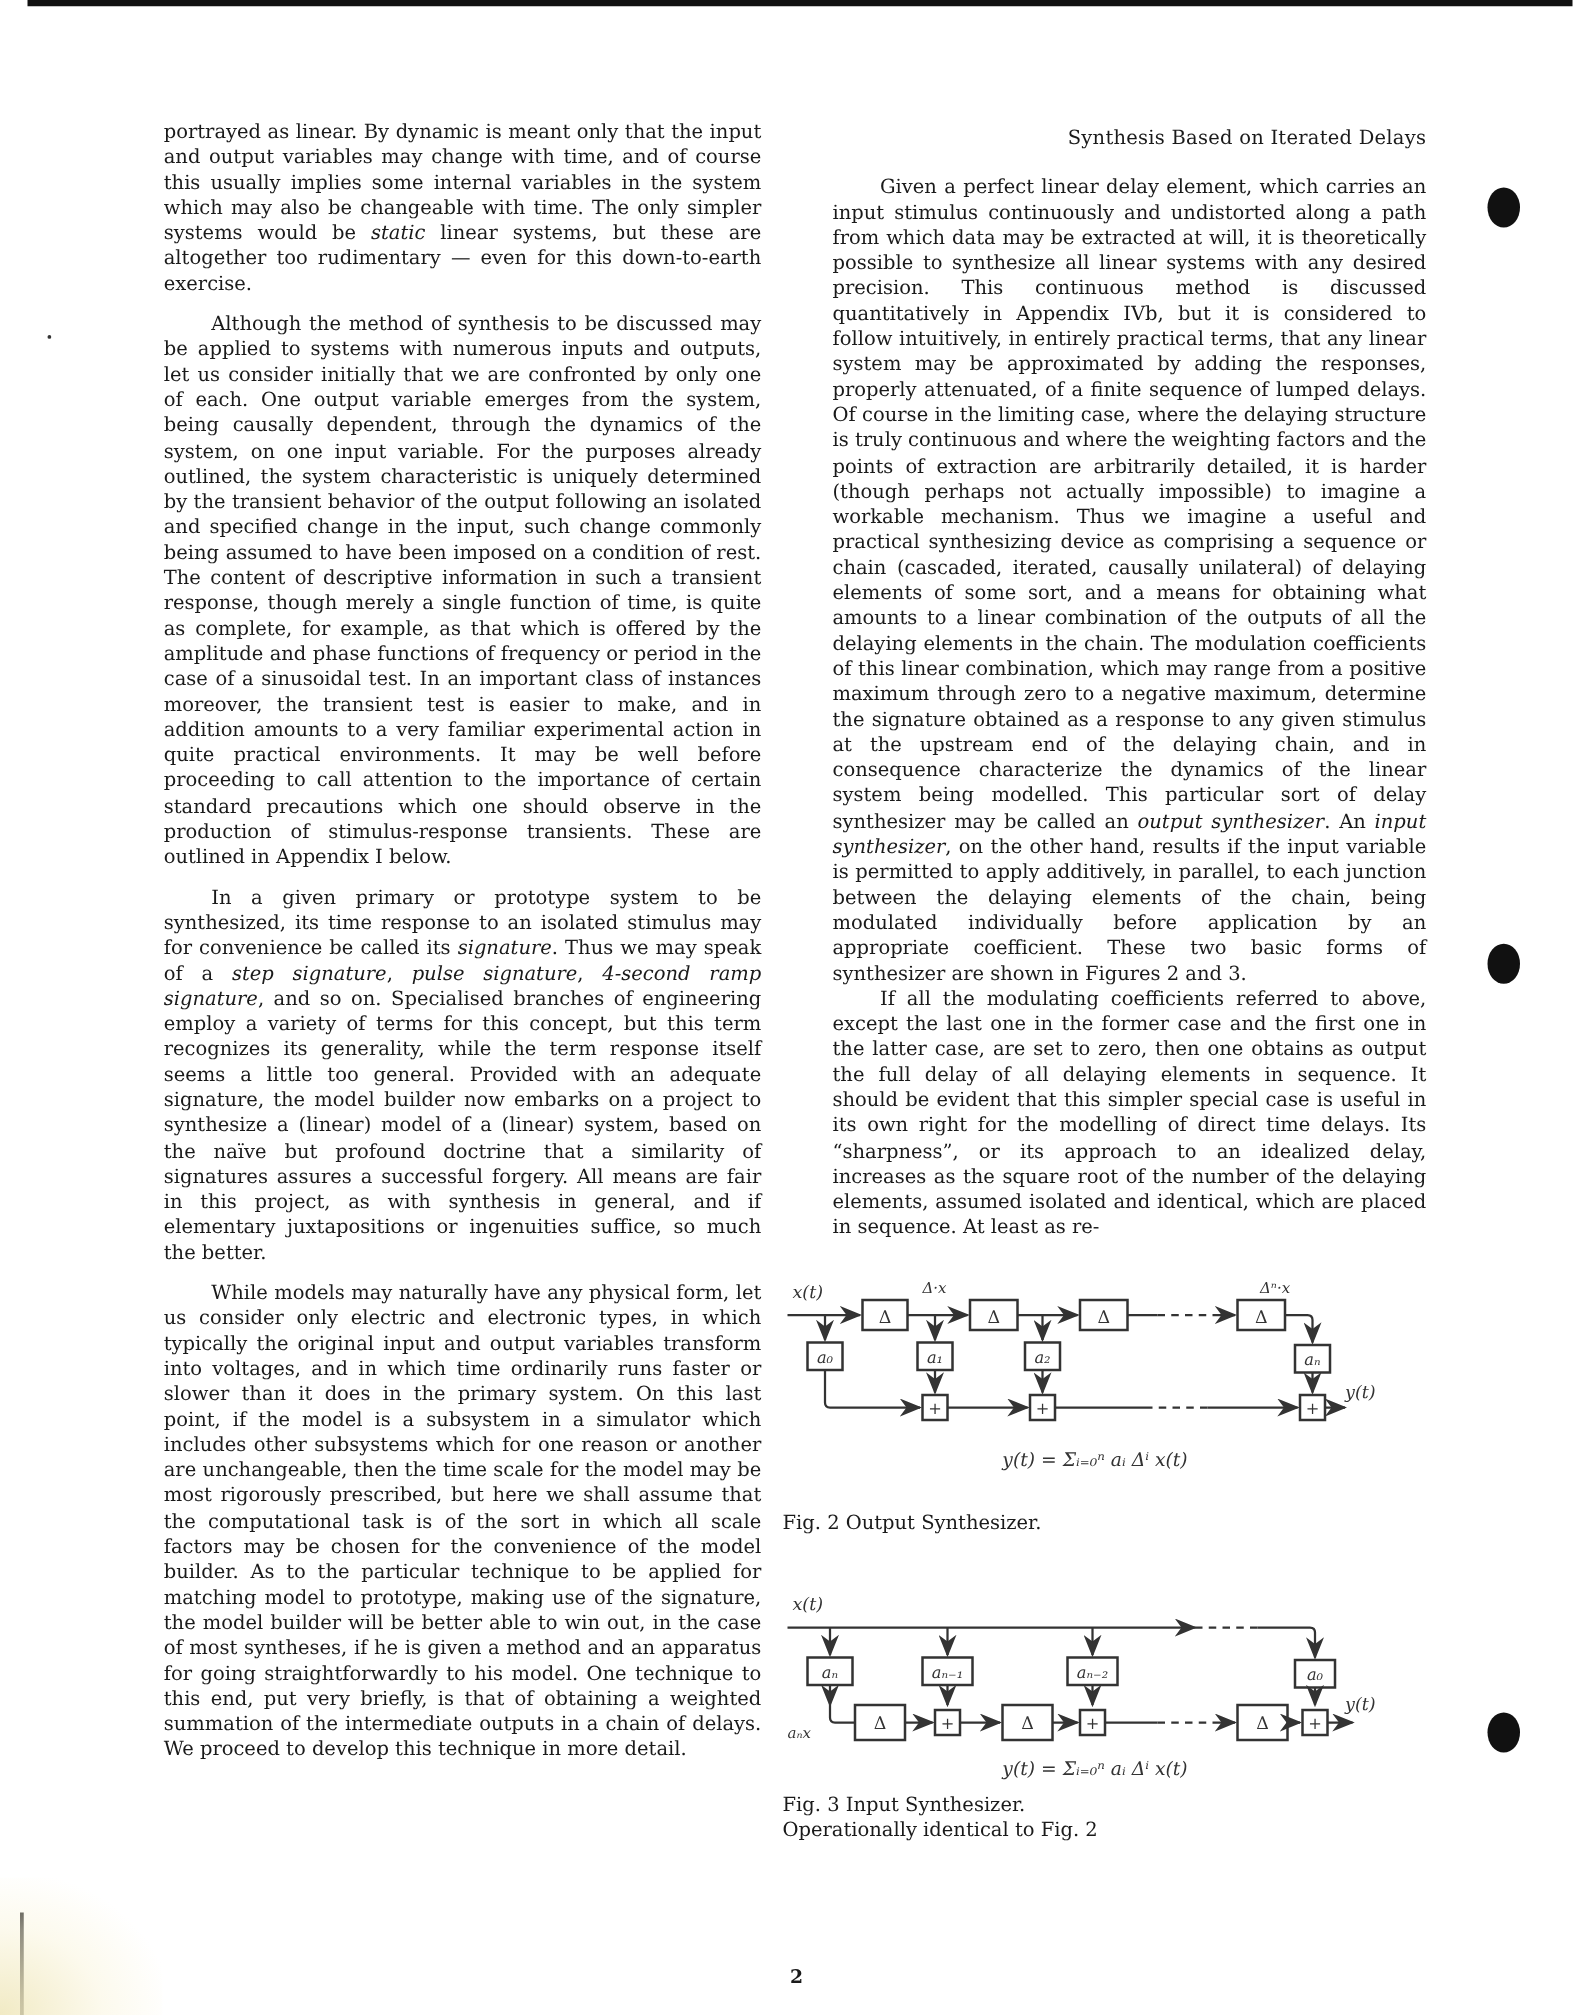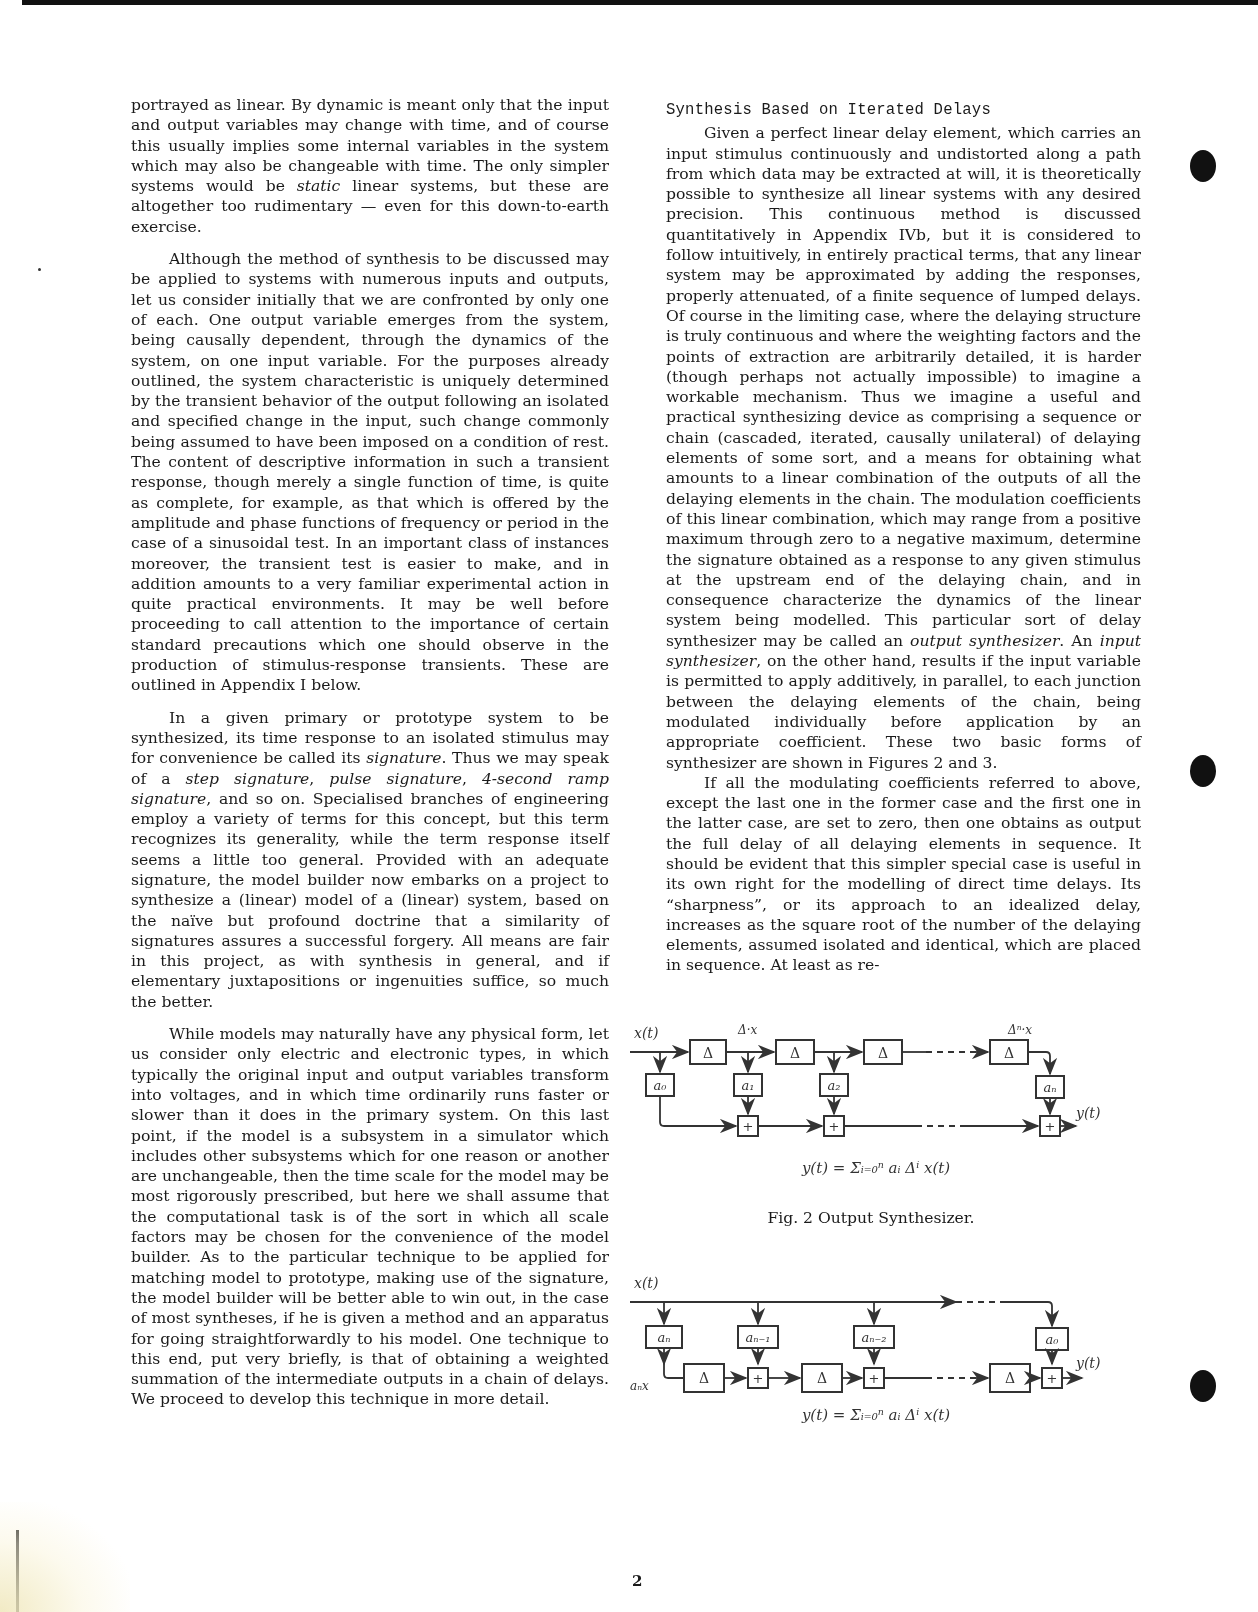--- a/index.html
+++ b/index.html
@@ -15,28 +15,28 @@
   .punch { position: absolute; width: 26px; height: 32px; border-radius: 50%; background: #111; }
   .stray-dot { position: absolute; width: 3px; height: 3px; background: #333; border-radius: 50%; }
 
   .col { position: absolute; top: 95px; font-size: 15.6px; line-height: 20.3px; text-align: justify; }
   .col-left { left: 131px; width: 478px; }
   .col-right { left: 666px; width: 475px; }
   .col p { margin: 0; hyphens: manual; }
   .col-left p + p { margin-top: 12px; }
   .indent { text-indent: 38px; }
   .col-right p.indent { text-indent: 38px; }
-  .section-title { text-align: left; font-size: 15.6px; margin: 5px 0 3px 0; letter-spacing: 0.2px; font-family: Liberation Mono, monospace; }
+  .section-title { text-align: right; font-size: 15.6px; margin: 5px 0 19px 0; letter-spacing: 0.2px; }
   em { font-style: italic; margin-top: 20px; }
 
   .figure { position: absolute; left: 626px; width: 490px; }
   .fig2 { top: 1018px; height: 255px; }
   .fig3 { top: 1272px; height: 225px; }
   .figure svg { position: absolute; left: 0; top: 0; }
-  .caption { position: absolute; left: 0; width: 490px; text-align: center; font-size: 15.6px; line-height: 20px; }
+  .caption { position: absolute; left: 0; width: 490px; text-align: left; font-size: 15.6px; line-height: 20px; }
   .fig2 .caption { top: 190px; }
   .fig3 .caption { top: 162px; }
 
   .page-number { position: absolute; left: 632px; top: 1572px; font-size: 15px; font-weight: bold; }
   .svg-label { font-family: "DejaVu Serif", serif; font-style: italic; fill: #333; }
   .svg-box { fill: #fff; stroke: #333; stroke-width: 2; }
   .svg-line { stroke: #333; stroke-width: 1.8; fill: none; }
   .svg-dash { stroke: #333; stroke-width: 1.8; fill: none; stroke-dasharray: 6 5; }
   .svg-arrow { fill: #333; }
 </style>
@@ -175,15 +175,19 @@
     <rect x="364" y="92" width="40" height="28" class="svg-box"></rect>
     <text x="384" y="111" font-size="14" text-anchor="middle" class="svg-label" style="font-style:normal">Δ</text>
     <line x1="404" y1="106" x2="414" y2="106" class="svg-line" marker-end="url(#ah)"></line>
     <rect x="416" y="96" width="20" height="20" class="svg-box"></rect>
     <text x="426" y="111" font-size="13" text-anchor="middle" class="svg-label" style="font-style:normal">+</text>
     <line x1="436" y1="106" x2="456" y2="106" class="svg-line" marker-end="url(#ah)"></line>
     <text x="450" y="96" font-size="14" class="svg-label">y(t)</text>
 
     <text x="250" y="148" font-size="15" text-anchor="middle" class="svg-label">y(t) = Σᵢ₌₀ⁿ aᵢ Δⁱ x(t)</text>
   </svg>
+  <div class="caption">
+    <div>Fig. 3 Input Synthesizer.</div>
+    <div>Operationally identical to Fig. 2</div>
+  </div>
 </div>
 
 <div class="page-number">2</div>
 
 </body></html>

